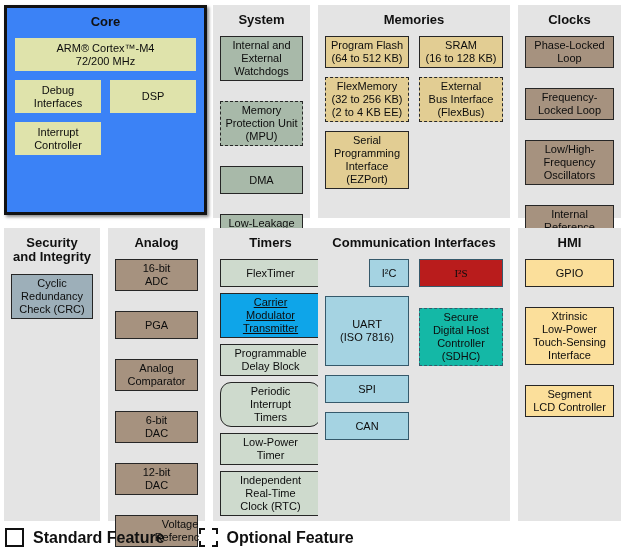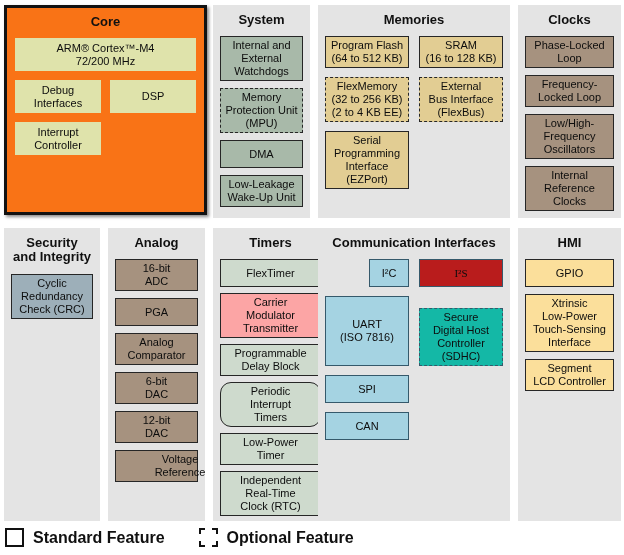--- a/index.html
+++ b/index.html
@@ -1,30 +1,30 @@
 <!DOCTYPE html>
 <html><head>
 <meta charset="utf-8">
 <style>
   html,body{margin:0;padding:0;background:#ffffff;}
   .stage{position:relative;width:624px;height:555px;background:#ffffff;
          font-family:"Liberation Sans",sans-serif;color:#111;overflow:hidden;}
   .panel{position:absolute;box-sizing:border-box;padding:5px 7px;background:#e4e4e4;}
   .panel-title{font-weight:bold;font-size:13px;line-height:1.1;text-align:center;
                color:#101010;margin:3px 0 9px;white-space:pre-line;}
-  .blocks{display:flex;flex-direction:column;gap:7px;}
+  .blocks{display:flex;flex-direction:column;gap:20px;}
   .blocks.tight{gap:6px;}
   .grid2{display:grid;grid-template-columns:1fr 1fr;gap:9px 10px;align-items:stretch;}
   .block{box-sizing:border-box;border:1.5px solid #262626;display:flex;align-items:center;
          justify-content:center;text-align:center;font-size:11px;line-height:13px;
          min-height:28px;padding:2px 1px;white-space:pre-line;color:#0d0d0d;}
   .block.optional{border-style:dashed;border-width:1.6px;}
   .col1{grid-column:1;}
   
-  .p-core{left:4px;top:5px;width:203px;height:210px;background:#f97316;
+  .p-core{left:4px;top:5px;width:203px;height:210px;background:#3b82f6;
           border:3px solid #121212;box-shadow:2px 2px 3px rgba(0,0,0,.45);padding:4px 8px;}
   .core-grid{display:grid;grid-template-columns:1fr 1fr;gap:9px;}
   .core-grid .block{border:none;min-height:33px;}
   .span2{grid-column:1 / 3;}
   
   .p-system{left:213px;top:5px;width:97px;height:213px;}
   .p-memories{left:318px;top:5px;width:192px;height:213px;}
   .p-clocks{left:518px;top:5px;width:103px;height:213px;}
   .p-security{left:4px;top:228px;width:96px;height:293px;}
   .p-analog{left:108px;top:228px;width:97px;height:293px;}
@@ -132,21 +132,21 @@
 DAC</div>
       <div class="block" style="background-color: rgb(166, 146, 127); padding-left: 48px;">Voltage
 Reference</div>
     </div>
   </div>
 
   <div class="panel p-timers">
     <div class="panel-title">Timers</div>
     <div class="blocks tight">
       <div class="block" style="background-color: rgb(206, 218, 205);">FlexTimer</div>
-      <div class="block" style="background-color: #fca5a5;">Carrier
+      <div class="block" style="background-color: #0ea5e9; text-decoration: underline;">Carrier
 Modulator
 Transmitter</div>
       <div class="block" style="background-color: rgb(206, 218, 205);">Programmable
 Delay Block</div>
       <div class="block" style="background-color: rgb(206, 218, 205); border-radius: 11px;">Periodic
 Interrupt
 Timers</div>
       <div class="block" style="background-color: rgb(206, 218, 205);">Low-Power
 Timer</div>
       <div class="block" style="background-color: rgb(206, 218, 205);">Independent

